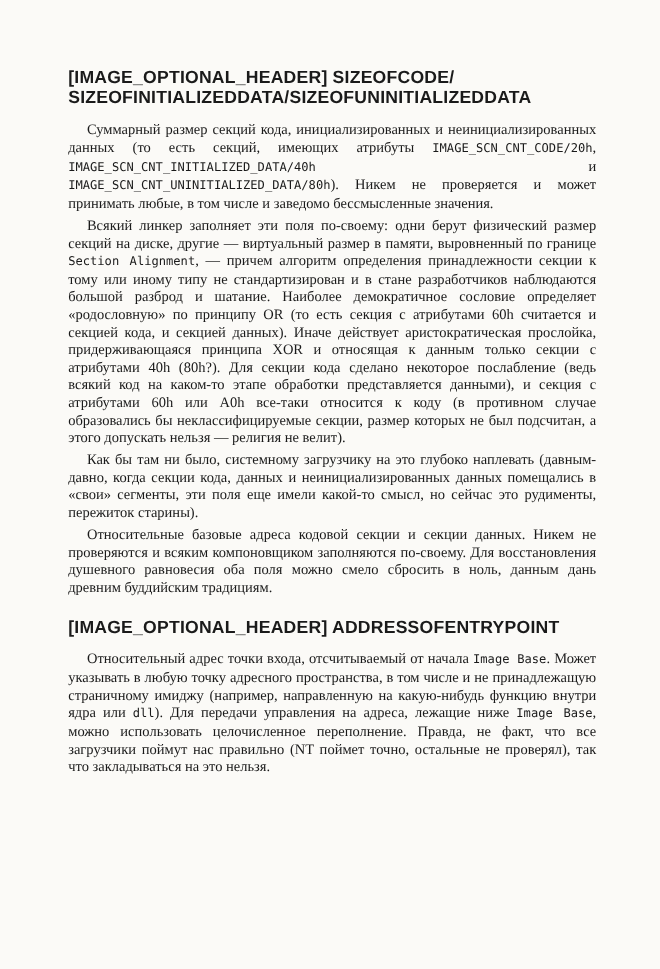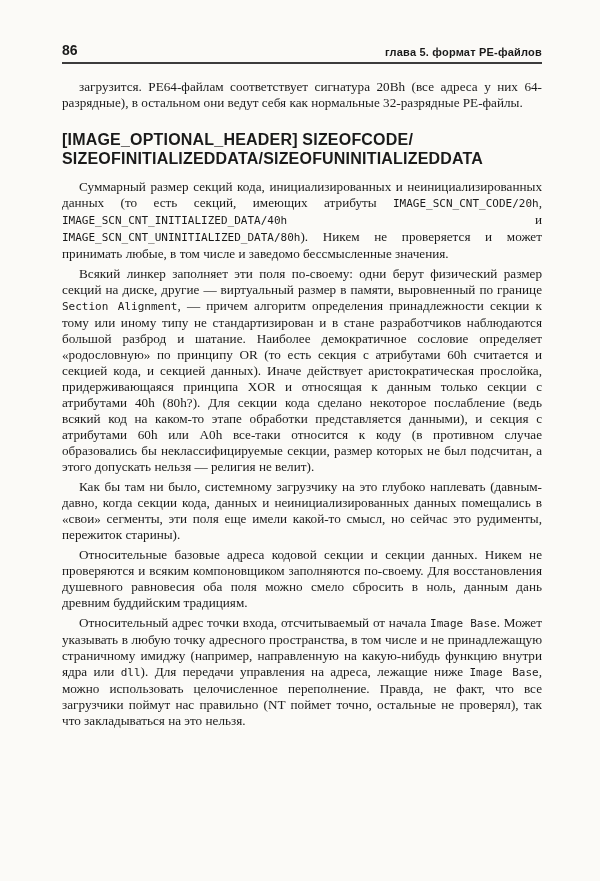--- a/index.html
+++ b/index.html
@@ -51,35 +51,31 @@
     margin: 19px 0 11px 0;
     white-space: pre-line;
     letter-spacing: 0.2px;
   }
 </style>
 </head>
 <body>
 
 <div class="page">
 
-  <div class="header">
-    <span class="page-num">86</span>
-    <span class="running">глава 5. формат PE-файлов</span>
-  </div>
 
   <div class="body-text">
-    <p class="para"><span>загрузится. PE64-файлам соответствует сигнатура 20Bh (все адреса у них 64-разрядные), в остальном они ведут себя как нормальные 32-разрядные PE-файлы.</span></p>
 
     <h2 class="heading">[IMAGE_OPTIONAL_HEADER] SIZEOFCODE/
 SIZEOFINITIALIZEDDATA/SIZEOFUNINITIALIZEDDATA</h2>
 
     <p class="para"><span>Суммарный размер секций кода, инициализированных и неинициализированных данных (то есть секций, имеющих атрибуты </span><span class="mono">IMAGE_SCN_CNT_CODE/20h</span><span>, </span><span class="mono">IMAGE_SCN_CNT_INITIALIZED_DATA/40h</span><span> и </span><span class="mono">IMAGE_SCN_CNT_UNINITIALIZED_DATA/80h</span><span>). Никем не проверяется и может принимать любые, в том числе и заведомо бессмысленные значения.</span></p>
     <p class="para"><span>Всякий линкер заполняет эти поля по-своему: одни берут физический размер секций на диске, другие — виртуальный размер в памяти, выровненный по границе </span><span class="mono">Section Alignment</span><span>, — причем алгоритм определения принадлежности секции к тому или иному типу не стандартизирован и в стане разработчиков наблюдаются большой разброд и шатание. Наиболее демократичное сословие определяет «родословную» по принципу OR (то есть секция с атрибутами 60h считается и секцией кода, и секцией данных). Иначе действует аристократическая прослойка, придерживающаяся принципа XOR и относящая к данным только секции с атрибутами 40h (80h?). Для секции кода сделано некоторое послабление (ведь всякий код на каком-то этапе обработки представляется данными), и секция с атрибутами 60h или A0h все-таки относится к коду (в противном случае образовались бы неклассифицируемые секции, размер которых не был подсчитан, а этого допускать нельзя — религия не велит).</span></p>
     <p class="para"><span>Как бы там ни было, системному загрузчику на это глубоко наплевать (давным-давно, когда секции кода, данных и неинициализированных данных помещались в «свои» сегменты, эти поля еще имели какой-то смысл, но сейчас это рудименты, пережиток старины).</span></p>
 
 
     <p class="para"><span>Относительные базовые адреса кодовой секции и секции данных. Никем не проверяются и всяким компоновщиком заполняются по-своему. Для восстановления душевного равновесия оба поля можно смело сбросить в ноль, данным дань древним буддийским традициям.</span></p>
 
+    <h2 class="heading">[IMAGE_OPTIONAL_HEADER] ADDRESSOFENTRYPOINT</h2>
 
     <p class="para"><span>Относительный адрес точки входа, отсчитываемый от начала </span><span class="mono">Image Base</span><span>. Может указывать в любую точку адресного пространства, в том числе и не принадлежащую страничному имиджу (например, направленную на какую-нибудь функцию внутри ядра или </span><span class="mono">dll</span><span>). Для передачи управления на адреса, лежащие ниже </span><span class="mono">Image Base</span><span>, можно использовать целочисленное переполнение. Правда, не факт, что все загрузчики поймут нас правильно (NT поймет точно, остальные не проверял), так что закладываться на это нельзя.</span></p>
   </div>
 
 </div>
 
 </body></html>

